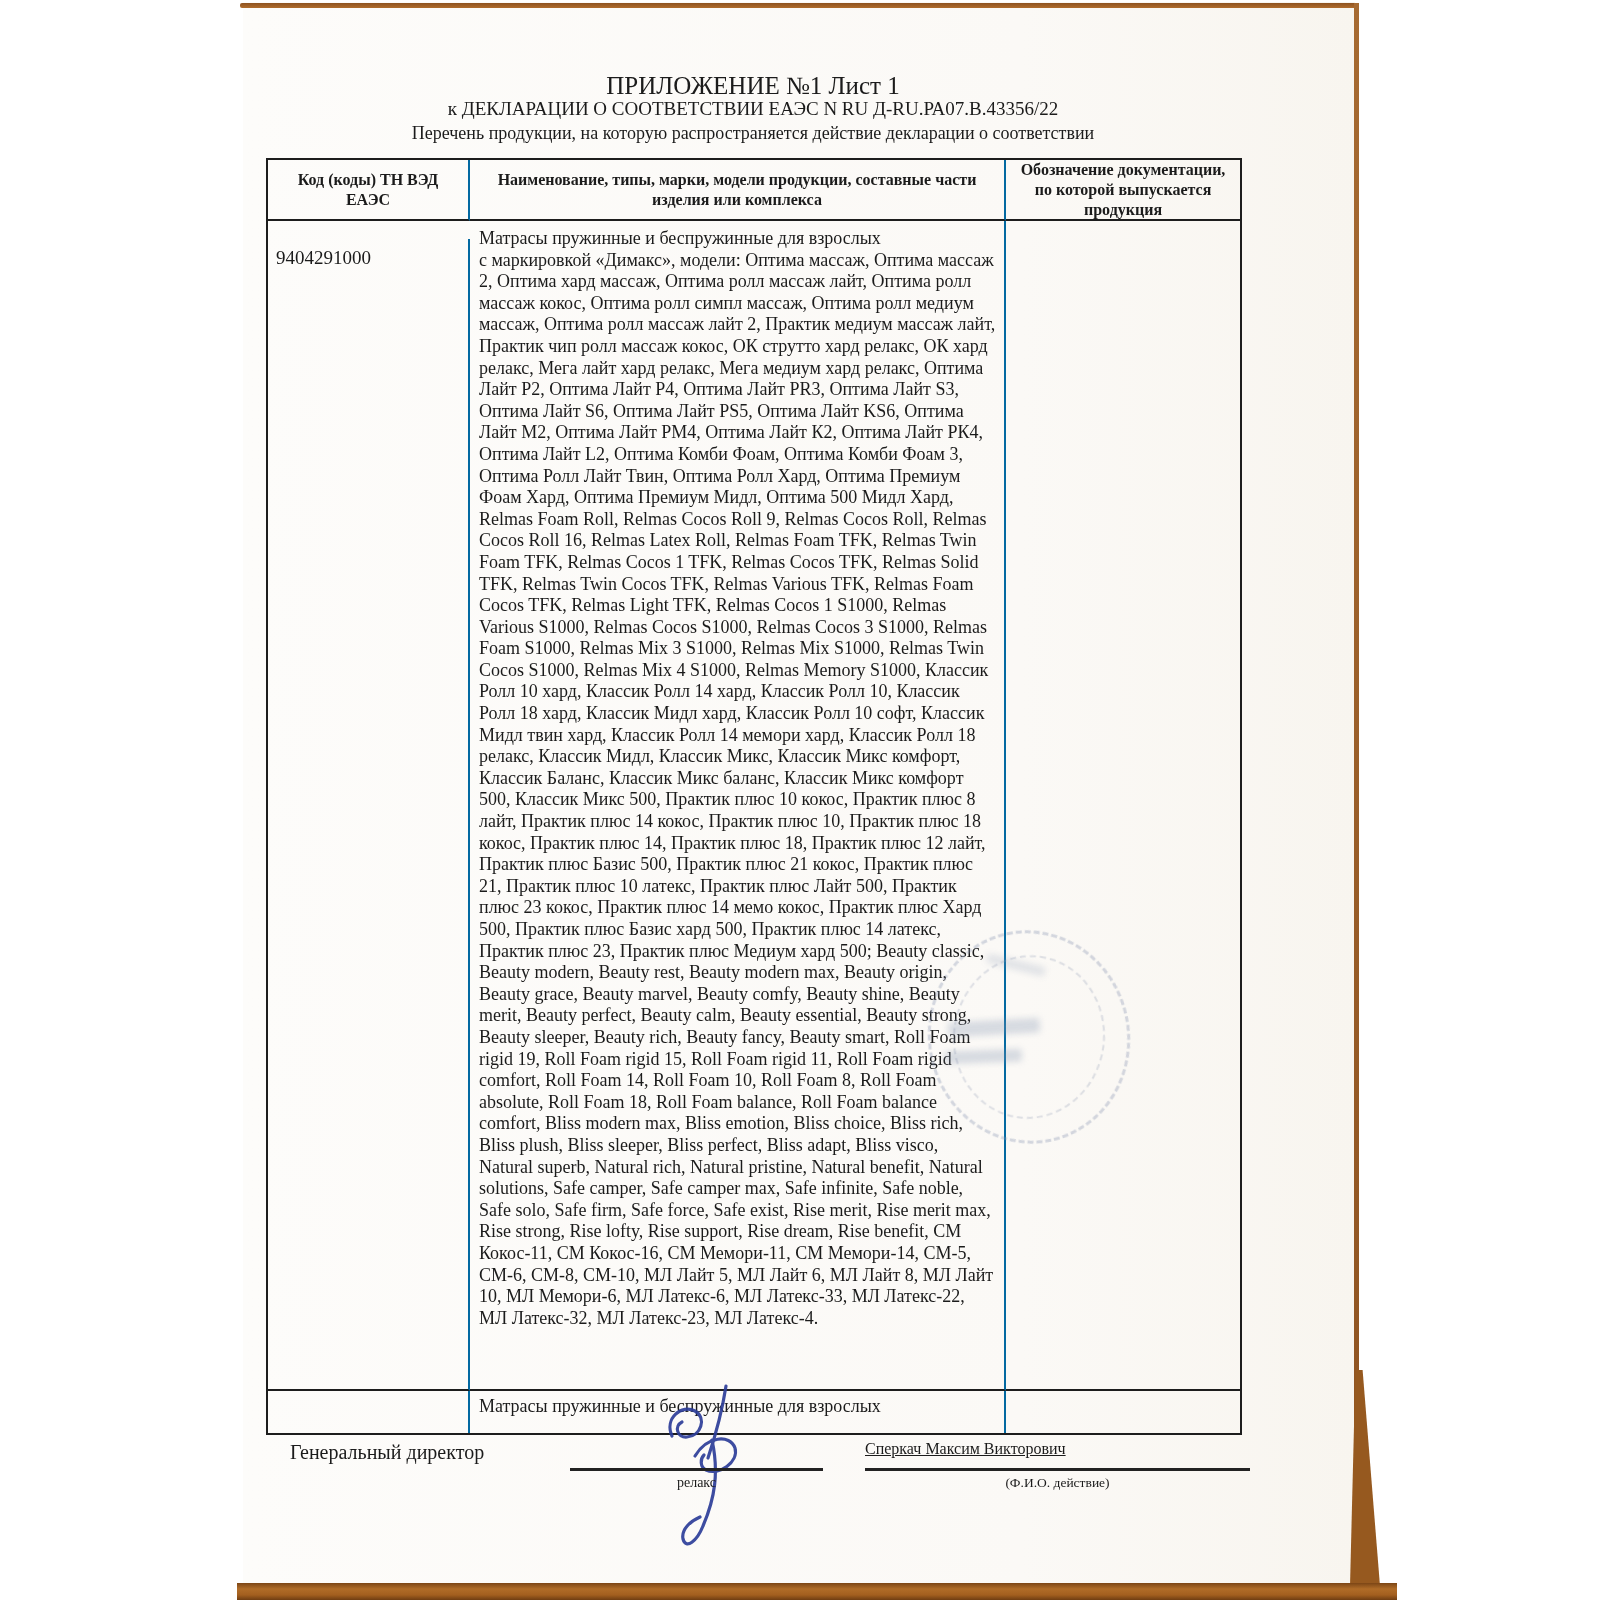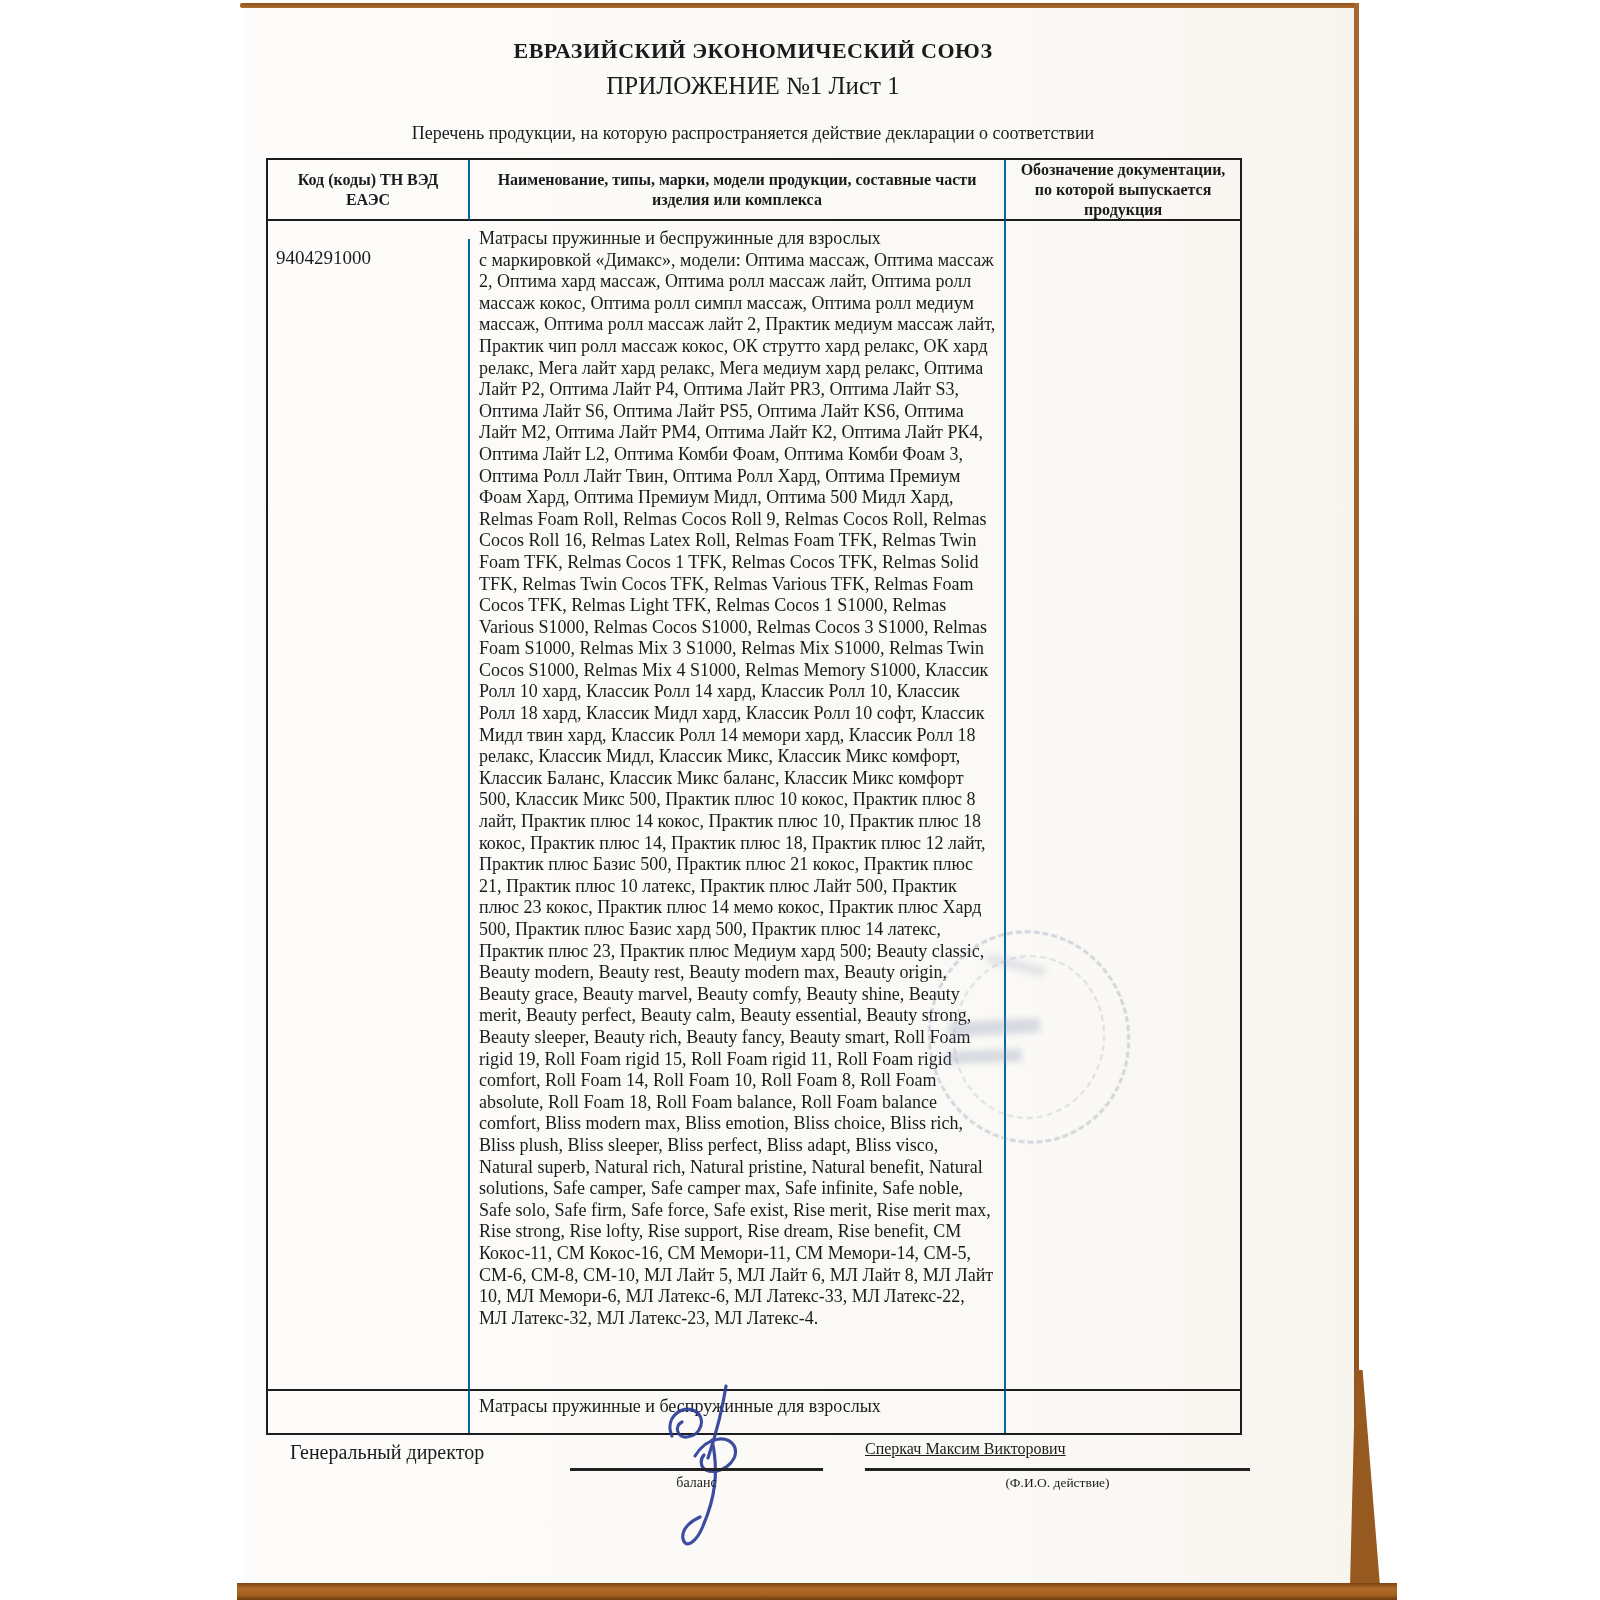--- a/index.html
+++ b/index.html
@@ -122,22 +122,22 @@
 <body>
 
 <div class="page">
 
   <div class="paper"></div>
   <div class="edge-top"></div>
   <div class="edge-right"></div>
   <div class="edge-right-flare"></div>
   <div class="edge-bottom"></div>
 
-  <div class="hdr hdr-union abs">ЕВРАЗИЙСКИЙ ЭКОНОМИЧЕСКИЙ СОЮЗ</div>
   <div class="hdr hdr-appendix abs">ПРИЛОЖЕНИЕ №1 Лист 1</div>
+  <div class="hdr hdr-declaration abs">к ДЕКЛАРАЦИИ О СООТВЕТСТВИИ ЕАЭС N RU Д-RU.РА07.В.43356/22</div>
   <div class="hdr hdr-subtitle abs">Перечень продукции, на которую распространяется действие декларации о соответствии</div>
 
   <div class="doc-table">
     <div class="cell th">Код (коды) ТН ВЭД ЕАЭС</div>
     <div class="cell th">Наименование, типы, марки, модели продукции, составные части изделия или комплекса</div>
     <div class="cell th last-col">Обозначение документации, по которой выпускается продукция</div>
 
     <div class="cell code-cell">9404291000</div>
     <div class="cell models-cell">Матрасы пружинные и беспружинные для взрослых
 с маркировкой «Димакс», модели: Оптима массаж, Оптима массаж 2, Оптима хард массаж, Оптима ролл массаж лайт, Оптима ролл массаж кокос, Оптима ролл симпл массаж, Оптима ролл медиум массаж, Оптима ролл массаж лайт 2, Практик медиум массаж лайт, Практик чип ролл массаж кокос, ОК струтто хард релакс, ОК хард релакс, Мега лайт хард релакс, Мега медиум хард релакс, Оптима Лайт Р2, Оптима Лайт Р4, Оптима Лайт PR3, Оптима Лайт S3, Оптима Лайт S6, Оптима Лайт PS5, Оптима Лайт KS6, Оптима Лайт М2, Оптима Лайт РМ4, Оптима Лайт К2, Оптима Лайт РК4, Оптима Лайт L2, Оптима Комби Фоам, Оптима Комби Фоам 3, Оптима Ролл Лайт Твин, Оптима Ролл Хард, Оптима Премиум Фоам Хард, Оптима Премиум Мидл, Оптима 500 Мидл Хард, Relmas Foam Roll, Relmas Cocos Roll 9, Relmas Cocos Roll, Relmas Cocos Roll 16, Relmas Latex Roll, Relmas Foam TFK, Relmas Twin Foam TFK, Relmas Cocos 1 TFK, Relmas Cocos TFK, Relmas Solid TFK, Relmas Twin Cocos TFK, Relmas Various TFK, Relmas Foam Cocos TFK, Relmas Light TFK, Relmas Cocos 1 S1000, Relmas Various S1000, Relmas Cocos S1000, Relmas Cocos 3 S1000, Relmas Foam S1000, Relmas Mix 3 S1000, Relmas Mix S1000, Relmas Twin Cocos S1000, Relmas Mix 4 S1000, Relmas Memory S1000, Классик Ролл 10 хард, Классик Ролл 14 хард, Классик Ролл 10, Классик Ролл 18 хард, Классик Мидл хард, Классик Ролл 10 софт, Классик Мидл твин хард, Классик Ролл 14 мемори хард, Классик Ролл 18 релакс, Классик Мидл, Классик Микс, Классик Микс комфорт, Классик Баланс, Классик Микс баланс, Классик Микс комфорт 500, Классик Микс 500, Практик плюс 10 кокос, Практик плюс 8 лайт, Практик плюс 14 кокос, Практик плюс 10, Практик плюс 18 кокос, Практик плюс 14, Практик плюс 18, Практик плюс 12 лайт, Практик плюс Базис 500, Практик плюс 21 кокос, Практик плюс 21, Практик плюс 10 латекс, Практик плюс Лайт 500, Практик плюс 23 кокос, Практик плюс 14 мемо кокос, Практик плюс Хард 500, Практик плюс Базис хард 500, Практик плюс 14 латекс, Практик плюс 23, Практик плюс Медиум хард 500; Beauty classic, Beauty modern, Beauty rest, Beauty modern max, Beauty origin, Beauty grace, Beauty marvel, Beauty comfy, Beauty shine, Beauty merit, Beauty perfect, Beauty calm, Beauty essential, Beauty strong, Beauty sleeper, Beauty rich, Beauty fancy, Beauty smart, Roll Foam rigid 19, Roll Foam rigid 15, Roll Foam rigid 11, Roll Foam rigid comfort, Roll Foam 14, Roll Foam 10, Roll Foam 8, Roll Foam absolute, Roll Foam 18, Roll Foam balance, Roll Foam balance comfort, Bliss modern max, Bliss emotion, Bliss choice, Bliss rich, Bliss plush, Bliss sleeper, Bliss perfect, Bliss adapt, Bliss visco, Natural superb, Natural rich, Natural pristine, Natural benefit, Natural solutions, Safe camper, Safe camper max, Safe infinite, Safe noble, Safe solo, Safe firm, Safe force, Safe exist, Rise merit, Rise merit max, Rise strong, Rise lofty, Rise support, Rise dream, Rise benefit, СМ Кокос-11, СМ Кокос-16, СМ Мемори-11, СМ Мемори-14, СМ-5, СМ-6, СМ-8, СМ-10, МЛ Лайт 5, МЛ Лайт 6, МЛ Лайт 8, МЛ Лайт 10, МЛ Мемори-6, МЛ Латекс-6, МЛ Латекс-33, МЛ Латекс-22, МЛ Латекс-32, МЛ Латекс-23, МЛ Латекс-4.</div>
@@ -161,19 +161,19 @@
   <svg class="signature-svg" viewBox="0 0 135 180" fill="none">
     <g stroke="#2d3e99" stroke-width="3.2" stroke-linecap="round" fill="none" opacity="0.92">
       <path d="M34 58 C26 40 44 26 57 33 C69 40 63 58 49 59 C39 60 36 48 44 44"></path>
       <path d="M88 8 C84 34 78 56 70 80"></path>
       <path d="M57 78 C69 58 92 56 97 70 C101 84 81 98 68 92 C62 89 62 81 66 77"></path>
       <path d="M74 62 C81 94 77 120 65 148 C59 163 48 172 45 161 C43 151 53 143 62 139"></path>
     </g>
   </svg>
 
   <div class="sig-line left"></div>
-  <div class="sig-caption left">баланс</div>
+  <div class="sig-caption left">релакс</div>
 
   <div class="applicant-name abs">Сперкач Максим Викторович</div>
   <div class="sig-line right"></div>
   <div class="sig-caption right">(Ф.И.О. действие)</div>
 
 </div>
 
 </body></html>

